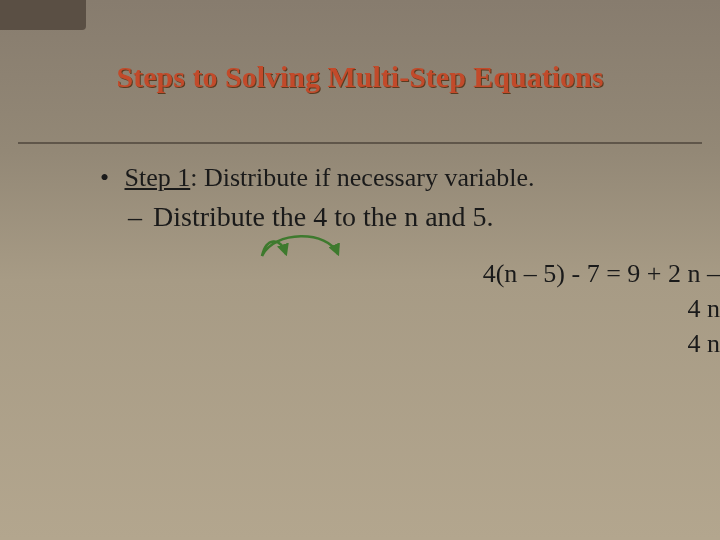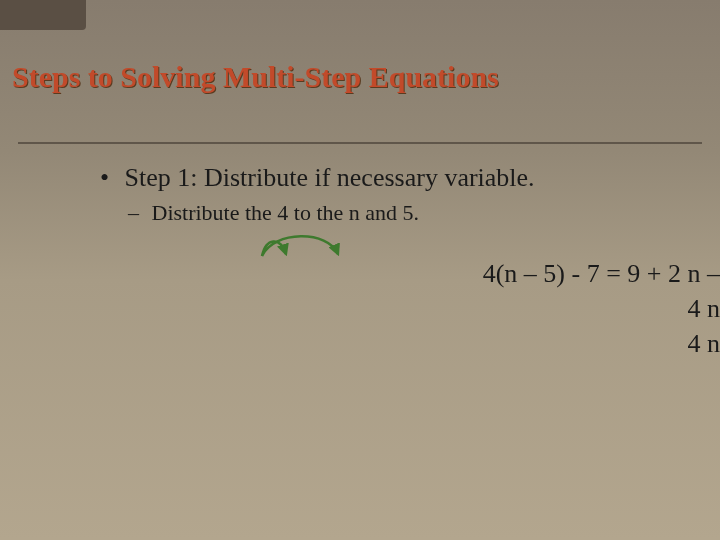--- a/index.html
+++ b/index.html
@@ -25,27 +25,26 @@
     width: 86px;
     height: 30px;
     background: #5a4f44;
     border-bottom-right-radius: 4px;
   }
   .title {
     position: absolute;
     top: 60px;
     left: 0;
     right: 0;
-    text-align: left;
+    text-align: center;
     font-family: "Brush Script MT", "Segoe Script", cursive, serif;
     font-size: 30px;
     font-weight: bold;
     color: #c24a2a;
     text-shadow: 1px 1px 0 #5a3b20;
-    margin-left: 12px;
   }
   .rule {
     position: absolute;
     top: 142px;
     left: 18px;
     right: 18px;
     height: 0;
     border-top: 2px solid #4a4238;
     opacity: 0.7;
   }
@@ -56,27 +55,28 @@
     right: 60px;
     font-size: 26px;
     line-height: 1.2;
   }
   .bullet-dot {
     display: inline-block;
     width: 18px;
     vertical-align: top;
   }
   .step-label {
+    text-decoration: underline;
   }
   .sub-row {
     position: absolute;
     top: 200px;
     left: 128px;
     right: 60px;
-    font-size: 22px;
+    font-size: 28px;
     line-height: 1.2;
   }
   .sub-dash {
     display: inline-block;
     width: 18px;
   }
   .equation-wrap {
     position: absolute;
     top: 256px;
     left: 0;

